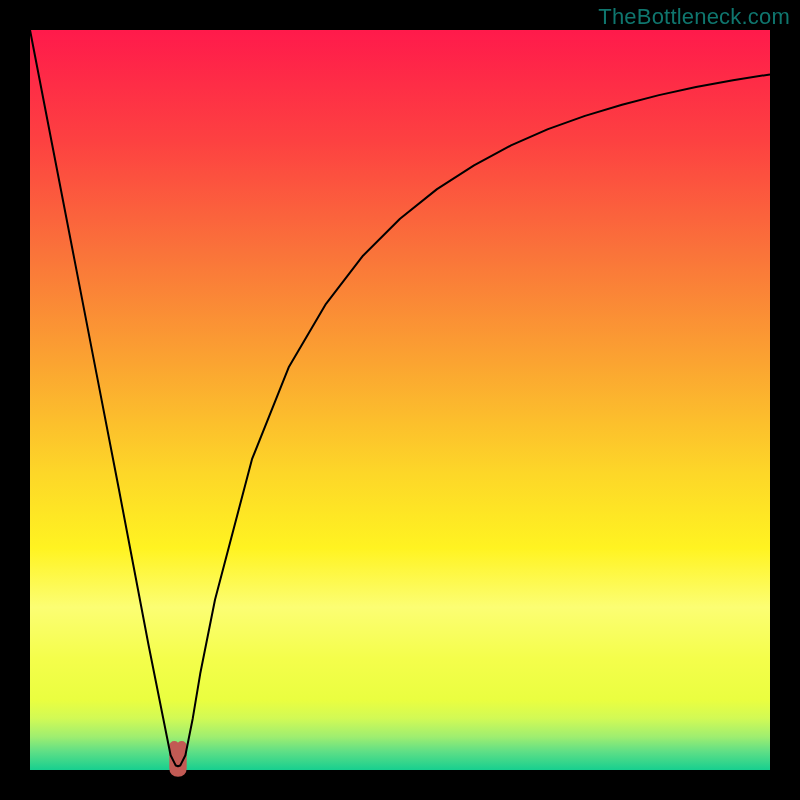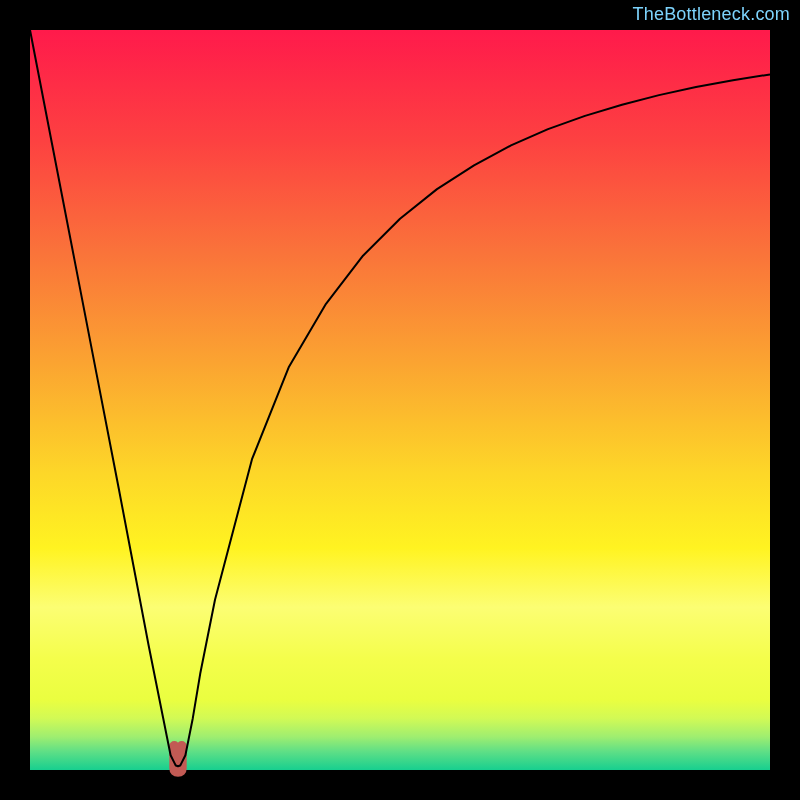--- a/index.html
+++ b/index.html
@@ -13,23 +13,23 @@
   .outer {
     position: relative;
     width: 800px;
     height: 800px;
     background: #000;
   }
   .watermark {
     position: absolute;
     top: 4px;
     right: 10px;
-    color: #7dd3fc;
+    color: #0f766e;
     font-family: Arial, "Helvetica Neue", Helvetica, sans-serif;
-    font-size: 18px;
+    font-size: 22px;
     letter-spacing: 0.2px;
     z-index: 20;
     user-select: none;
   }
   svg {
     display: block;
   }
 </style>
 </head>
 <body>

